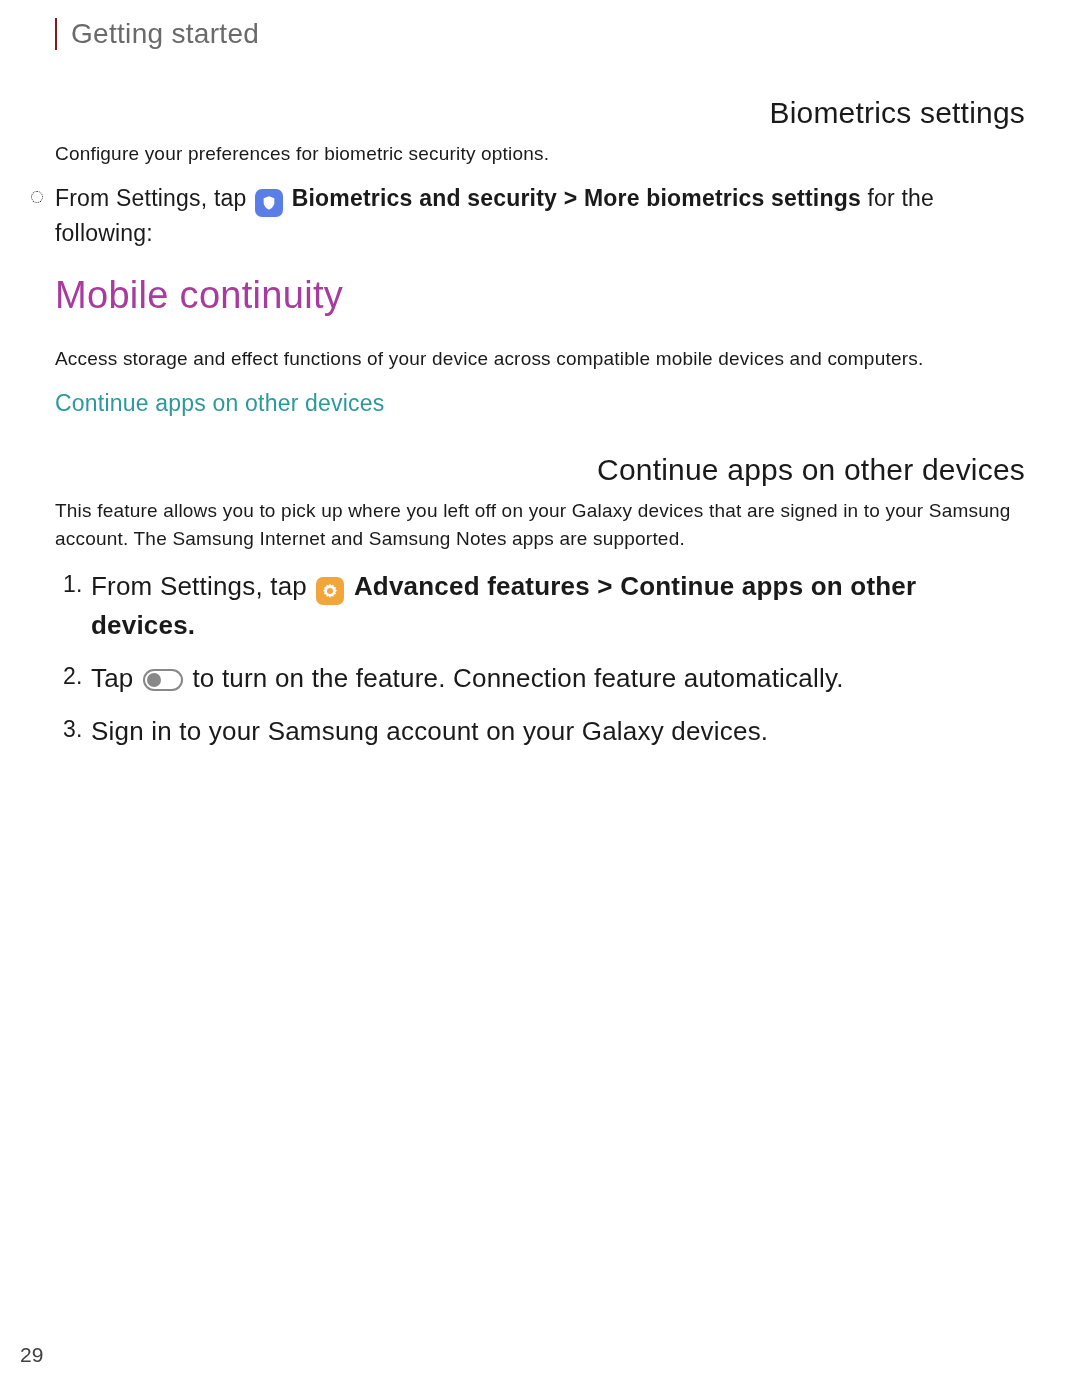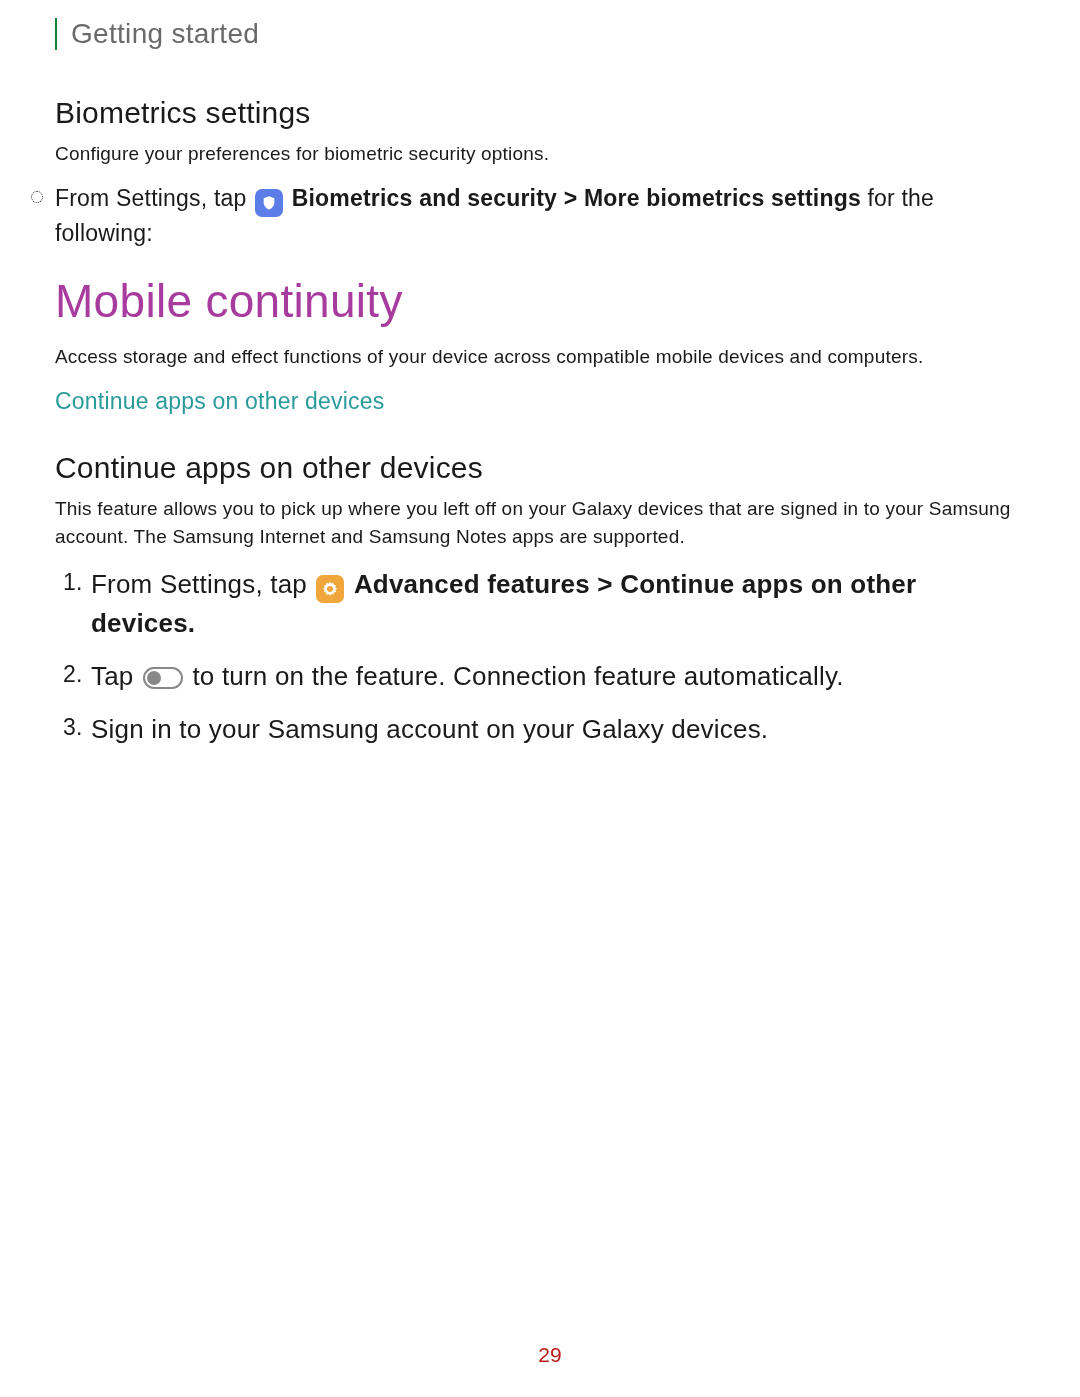--- a/index.html
+++ b/index.html
@@ -10,37 +10,38 @@
   body {
     font-family: 'Segoe UI', Arial, sans-serif;
     width: 1080px;
     height: 1397px;
     background: #fff;
     color: #1a1a1a;
     position: relative;
     padding: 0 55px;
   }
   .breadcrumb-bar {
-    border-left: 2px solid #15803d;
+    border-left: 2px solid #7f1d1d;
     padding-left: 14px;
     margin-top: 18px;
     margin-bottom: 46px;
   }
   .breadcrumb {
     font-size: 28px;
     color: #6a6a6a;
     font-weight: 400;
     letter-spacing: 0.3px;
   }
   .h2 {
     font-size: 30px;
     font-weight: 500;
     color: #1a1a1a;
     margin-bottom: 10px;
     letter-spacing: 0.2px;
+    text-align: right;
   }
   .body-text {
     font-size: 19px;
     line-height: 1.45;
     color: #1a1a1a;
     margin-bottom: 14px;
     letter-spacing: 0.2px;
   }
   .outer-list {
     margin-bottom: 20px;
@@ -97,25 +98,25 @@
     vertical-align: -5px;
     align-items: center;
     justify-content: center;
     margin: 0 2px;
   }
   .icon-shield svg {
     width: 16px;
     height: 16px;
   }
   .h1-purple {
-    font-size: 46px;
+    font-size: 38px;
     color: #a83c9e;
     font-weight: 400;
     margin-top: 24px;
-    margin-bottom: 15px;
+    margin-bottom: 28px;
     letter-spacing: 0.3px;
   }
   .link-teal {
     font-size: 23px;
     color: #2a9a9a;
     margin-top: 18px;
     margin-bottom: 36px;
     letter-spacing: 0.2px;
   }
   .ol-list {
@@ -172,23 +173,22 @@
     width: 14px;
     height: 14px;
     background: #888;
     border-radius: 50%;
   }
   .page-number {
     position: absolute;
     bottom: 30px;
     left: 0;
     right: 0;
-    text-align: center;
     font-size: 21px;
-    color: #b91c1c;
+    color: #404040;
     padding-left: 20px;
   }
 </style>
 </head>
 <body>
 
 <div class="breadcrumb-bar">
   <div class="breadcrumb">Getting started</div>
 </div>
 

